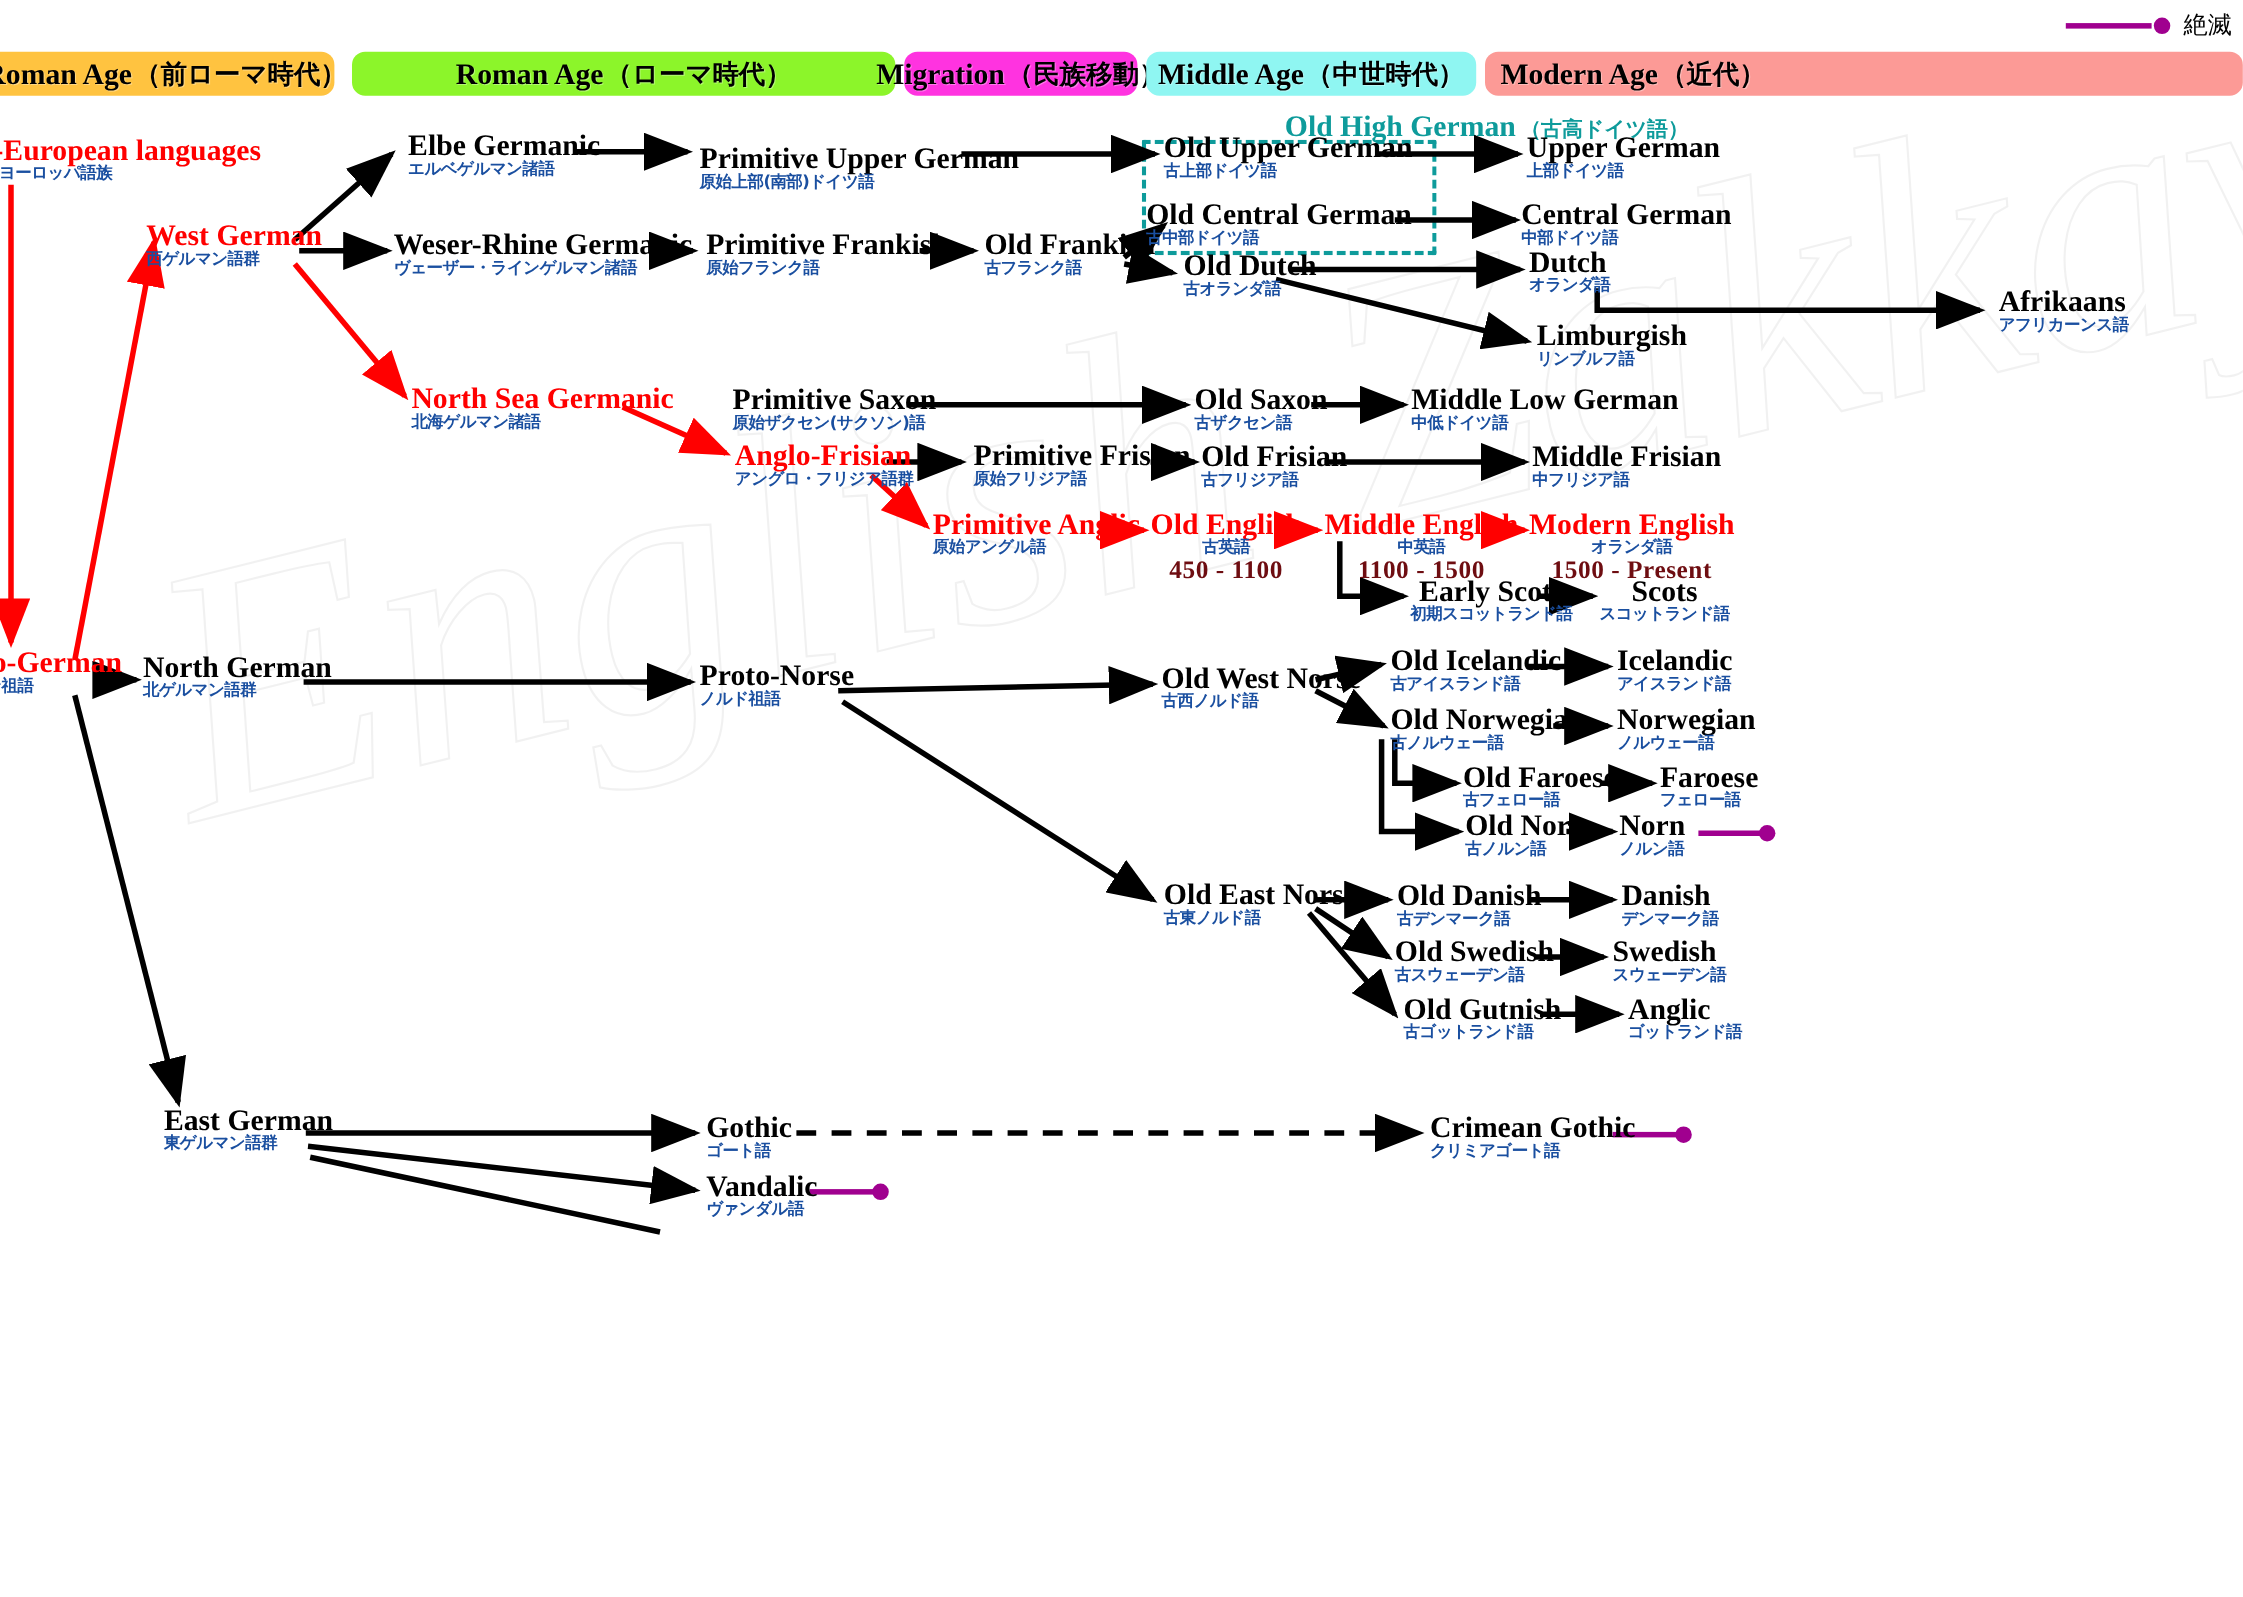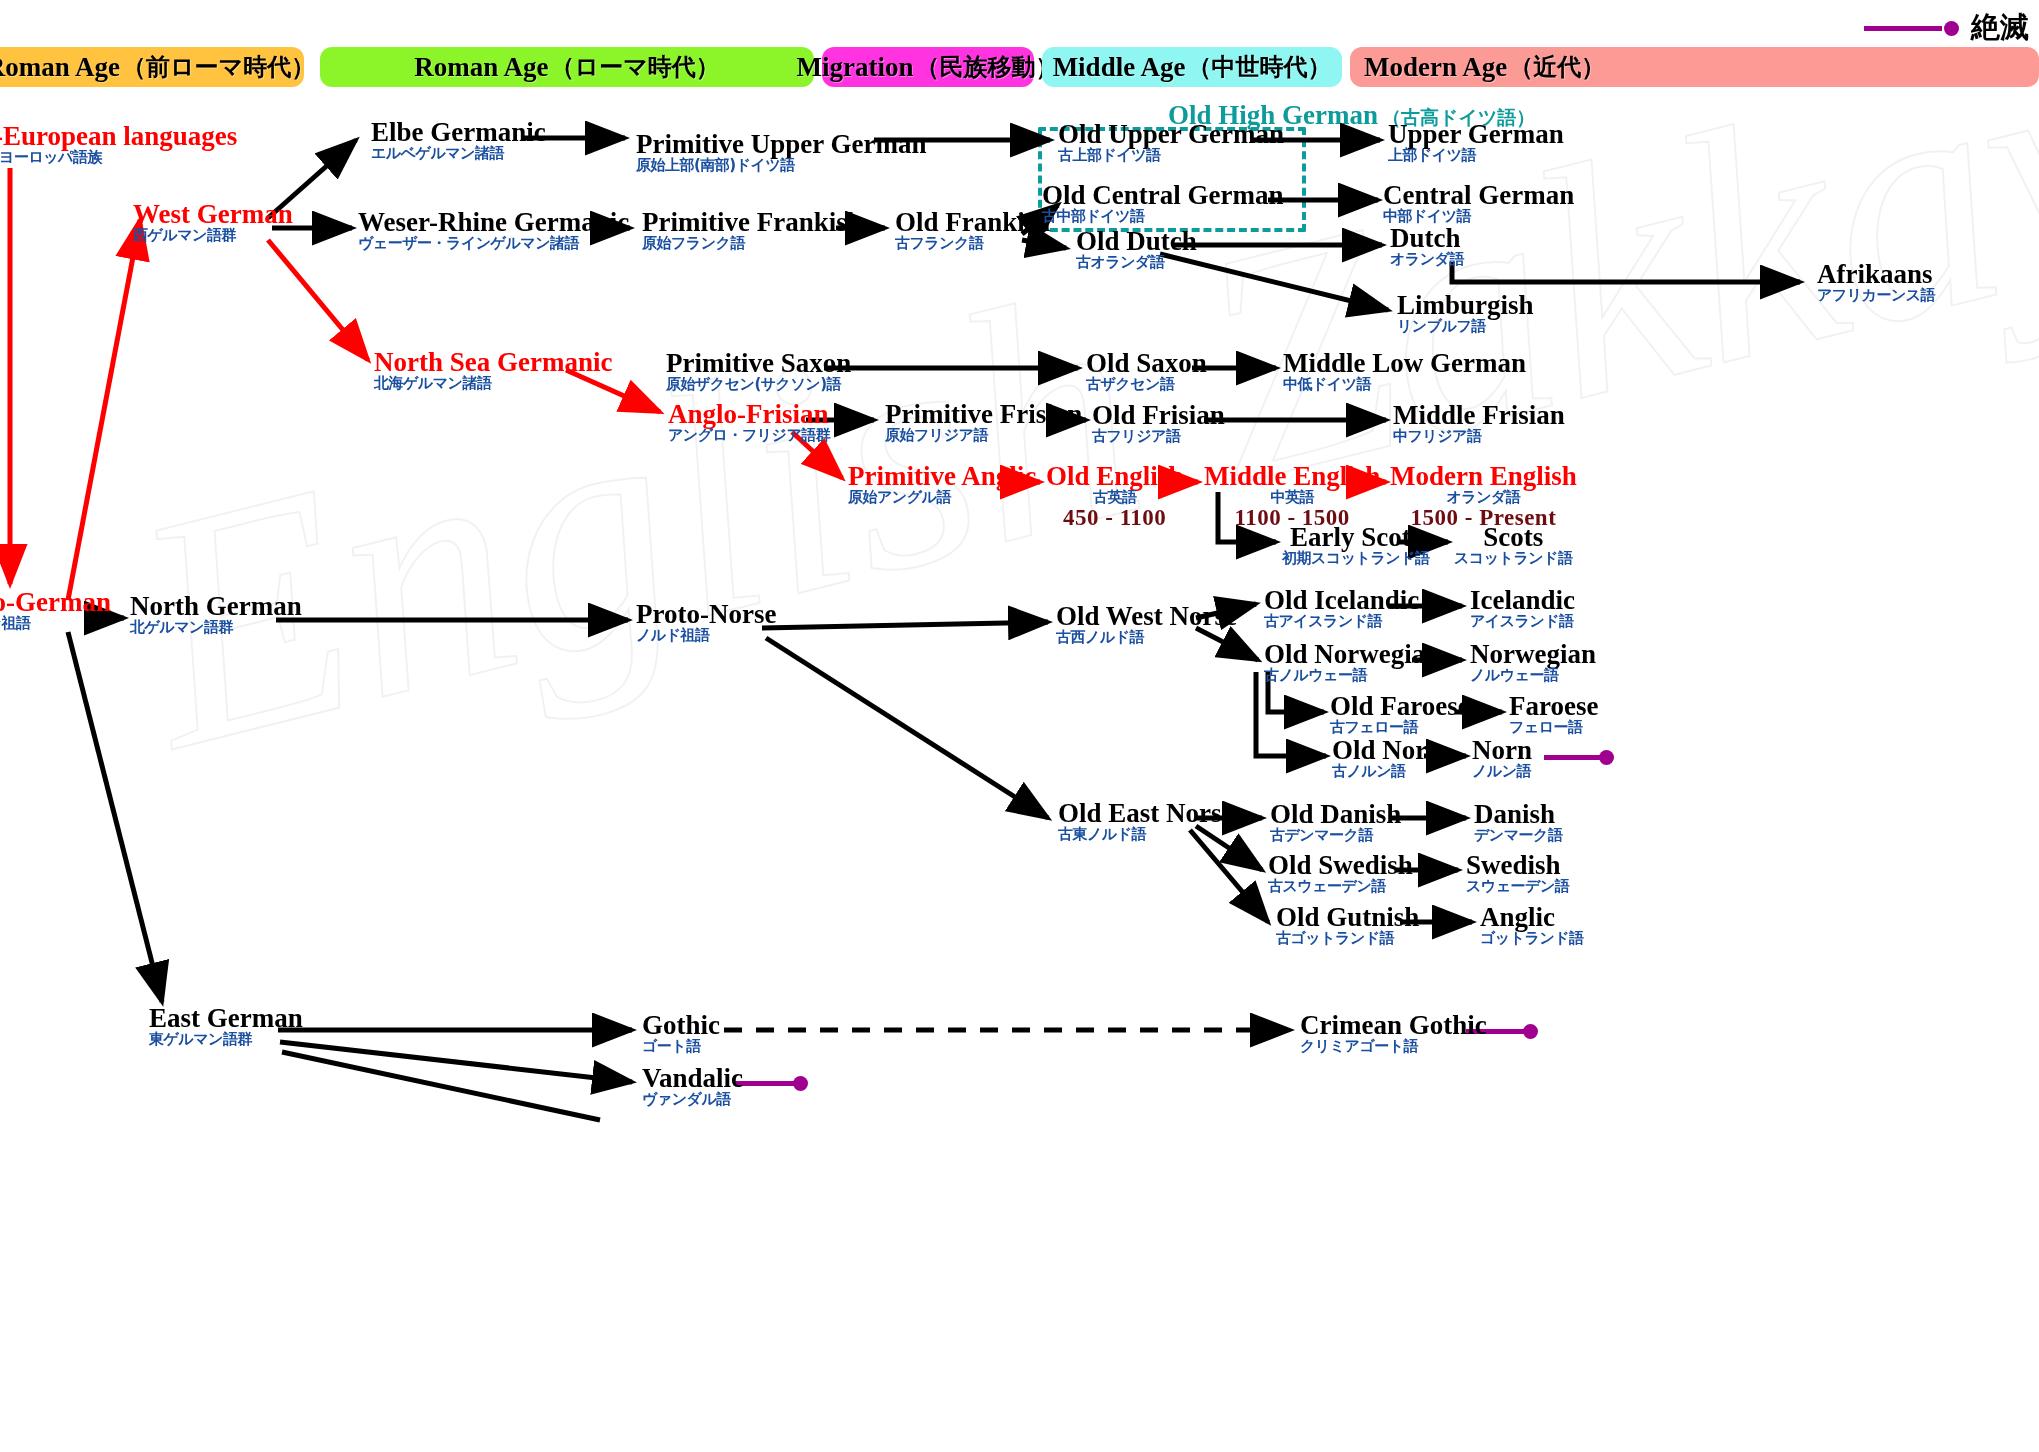--- a/index.html
+++ b/index.html
@@ -44,21 +44,21 @@
   .era .en { font-size:27px; }
   .era .jp {
     font-size:24px; font-family:"DejaVu Sans", sans-serif;
     font-weight:bold; margin-left:2px;
   }
 
   
   .legend { position:absolute; right:10px; top:8px; display:flex; align-items:center; gap:8px; }
   .legend .bar { display:block; width:78px; height:5px; background:#a0008f; }
   .legend .dot { display:block; width:15px; height:15px; border-radius:50%; background:#a0008f; margin-left:-6px; }
-  .legend .lbl { font-family:"DejaVu Sans", sans-serif; font-weight:bold; font-size:29px; color:#000; margin-left:4px; }
+  .legend .lbl { font-family:"DejaVu Sans", sans-serif; font-weight:normal; font-size:22px; color:#000; margin-left:4px; }
 
   
   .node { position:absolute; white-space:nowrap; line-height:1.04; }
   .node .en {
     display:block;
     font-family:"Liberation Serif", serif;
     font-weight:bold;
     font-size:27px;
     color:#000;
   }

